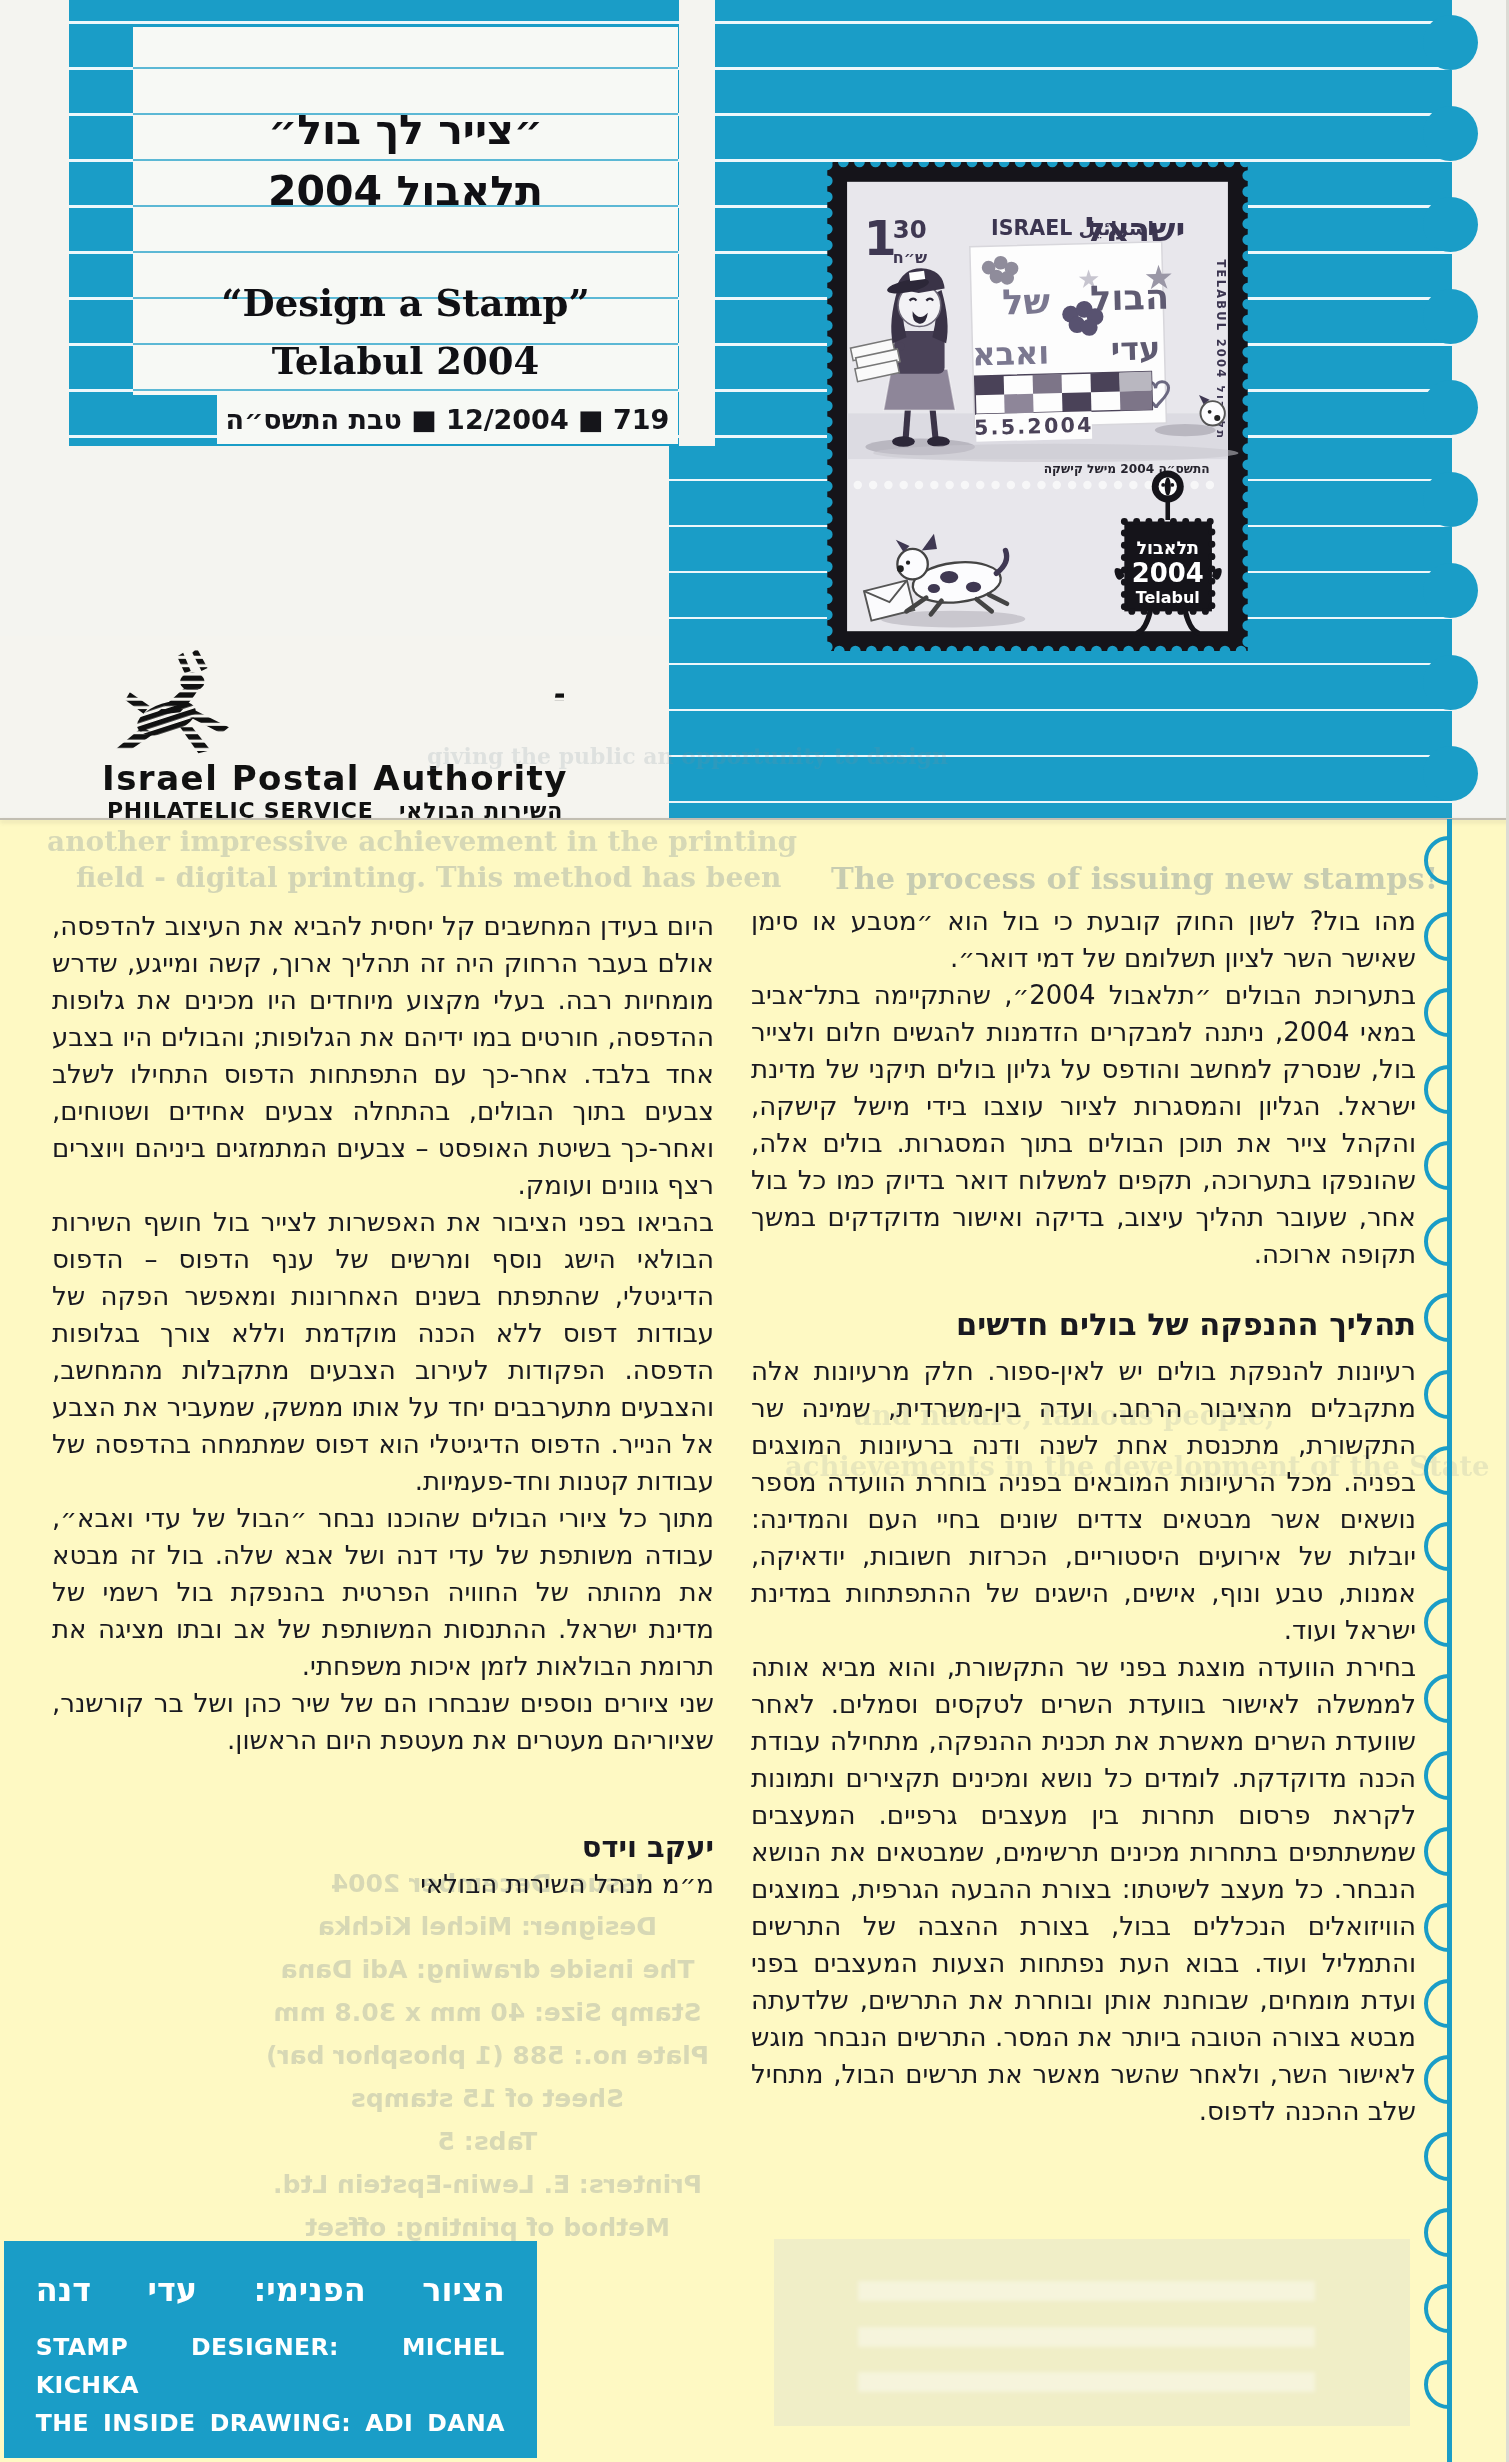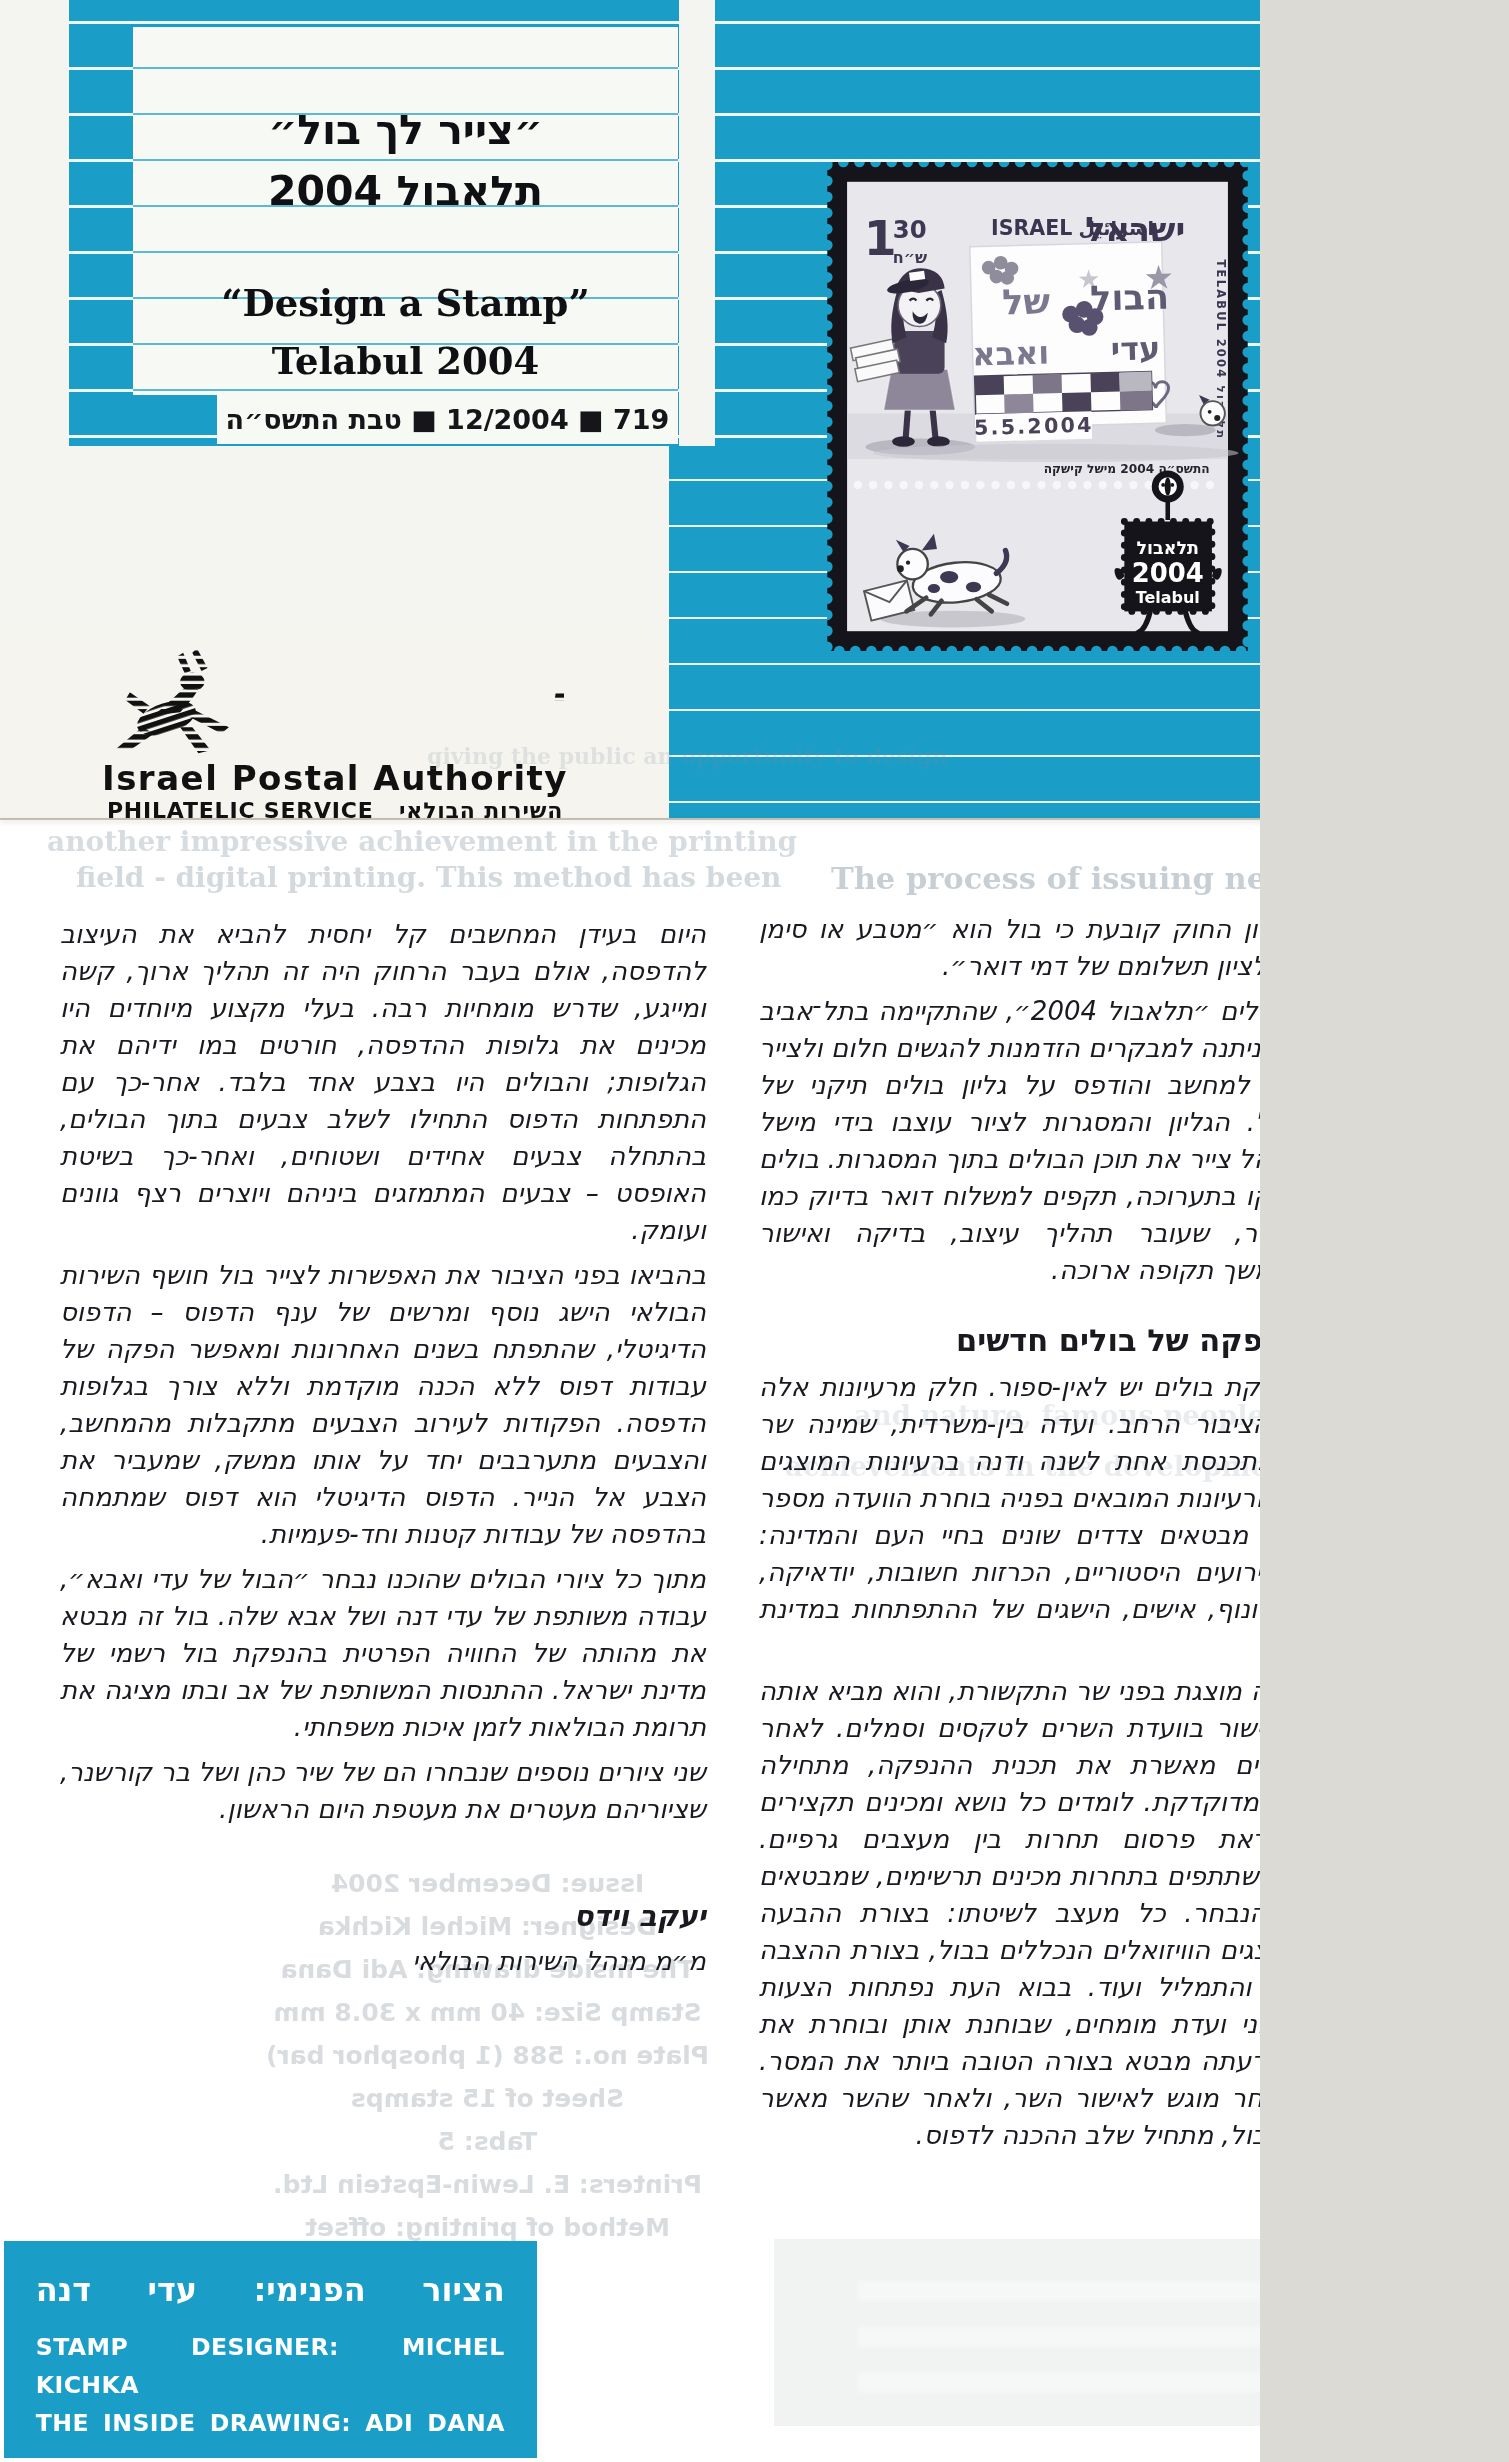--- a/index.html
+++ b/index.html
@@ -1,16 +1,16 @@
 <!DOCTYPE html>
 <html style="font-size:12.2px"><head>
 <meta charset="utf-8">
 <style>
   html,body{margin:0;padding:0;background:#dcdad4;}
-  #page{position:relative;width:1260px;height:2462px;background:#ffffff;overflow:hidden;
+  #page{position:relative;width:1506px;height:2462px;background:#fef9c3;overflow:hidden;
         font-family:"DejaVu Sans",sans-serif;color:#1d1d1f;}
   .abs{position:absolute;}
   
   .hdr-bg{left:0;top:0;width:1510px;height:819px;background:#f4f4f0;}
   .cyan{background:#1a9dc7;}
   .cl {left:69px;top:0;width:610px;height:446px;
        background-image:repeating-linear-gradient(180deg,transparent 0 21.3px,rgba(255,255,255,.92) 21.3px 23.6px,transparent 23.6px 46px);}
   .crt{left:715px;top:0;width:737px;height:446px;
        background-image:repeating-linear-gradient(180deg,transparent 0 21.3px,rgba(255,255,255,.92) 21.3px 23.6px,transparent 23.6px 46px);}
   .crb{left:669px;top:446px;width:783px;height:373px;
@@ -27,21 +27,21 @@
   
   .logo-band{left:0;top:636px;width:669px;height:183px;background:#f5f4ef;}
   .ipa-en{left:91px;top:758px;width:488px;text-align:center;font-weight:bold;font-size:34px;letter-spacing:1.5px;color:#111;}
   .ipa-sub{left:91px;top:798px;width:488px;text-align:center;font-weight:bold;font-size:22px;letter-spacing:0.8px;color:#111;}
   
   .crease{left:0;top:818px;width:1510px;height:2.3px;background:#c2beb2;box-shadow:0 2.3px 4.6px rgba(120,115,100,.25);}
   
   .col{direction:rtl;text-align:justify;font-size:26px;line-height:37px;color:#191920;}
   .right-col{left:751px;top:903px;width:665px;}
   .left-col{left:52px;top:908px;width:662px;}
-  .col p{margin:8px;font-style:italic;}
+  .col p{margin:0;}
   .col h3{margin:32px 0 7.6px 0;font-size:30.5px;line-height:40px;font-weight:bold;}
   .sig{margin-top:70px !important;font-weight:bold;font-size:29px;}
   .role{font-size:26px;}
   
   .ghost{color:#7d8f9a;font-family:"DejaVu Serif","Liberation Serif",serif;font-weight:bold;
          filter:blur(0.5px);pointer-events:none;white-space:nowrap;}
   .ghost-panel{left:774px;top:2239px;width:636px;height:187px;background:rgba(205,211,211,.28);}
   .ghost-bar{position:absolute;left:84px;width:457px;height:20px;background:rgba(255,255,255,.38);filter:blur(2.3px);}
   .gspecs{left:251px;top:1869px;width:473px;}
   .gspecs div{height:43px;font-size:25px;font-family:"DejaVu Sans",sans-serif;font-weight:bold;

